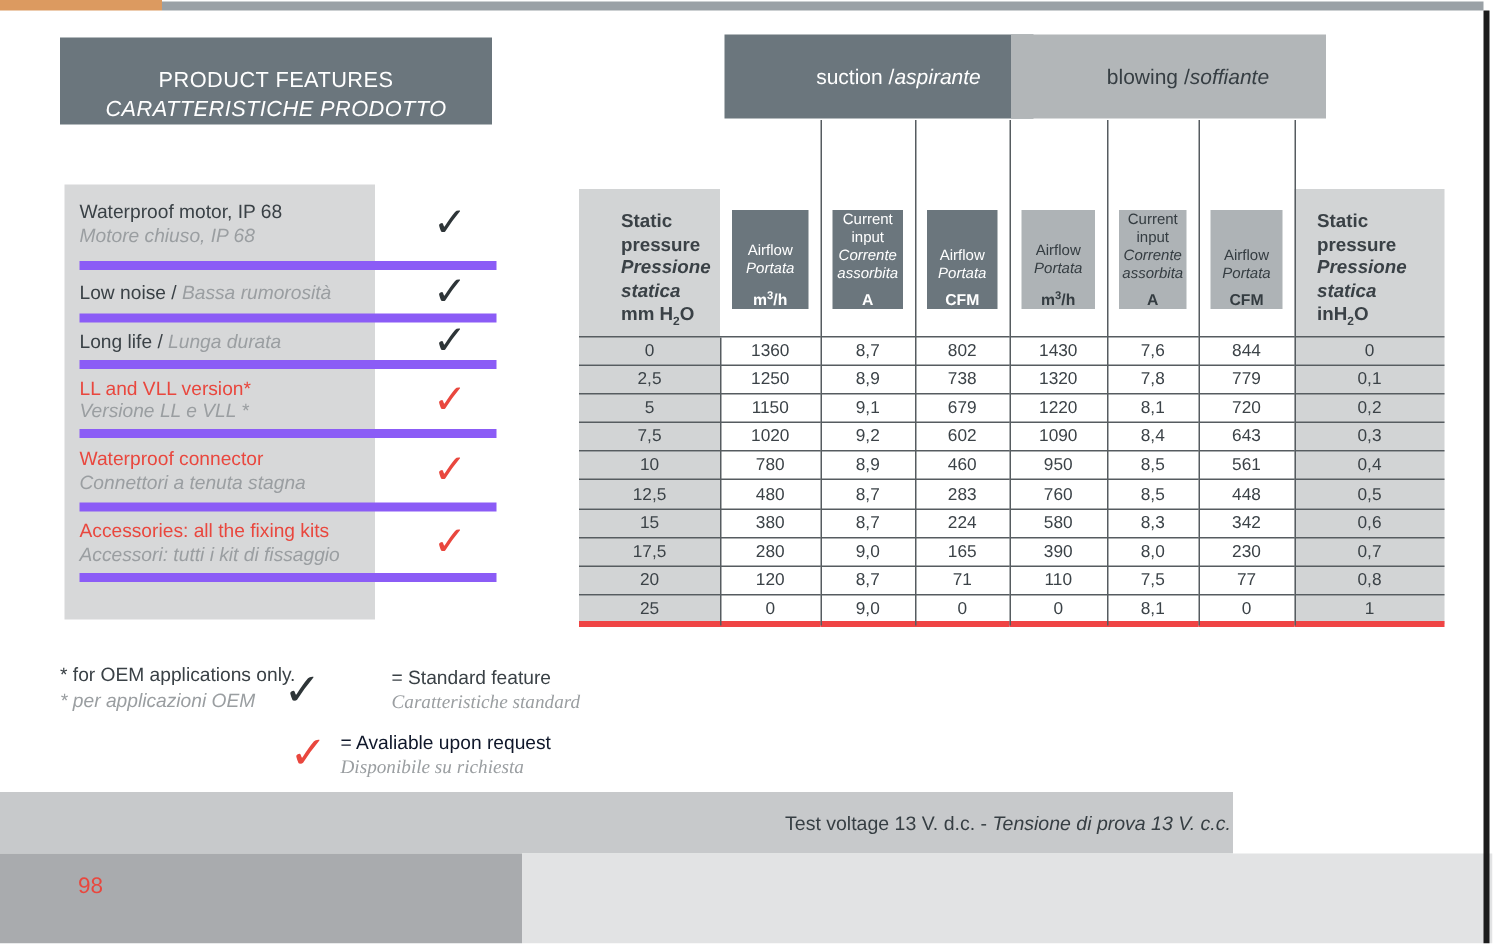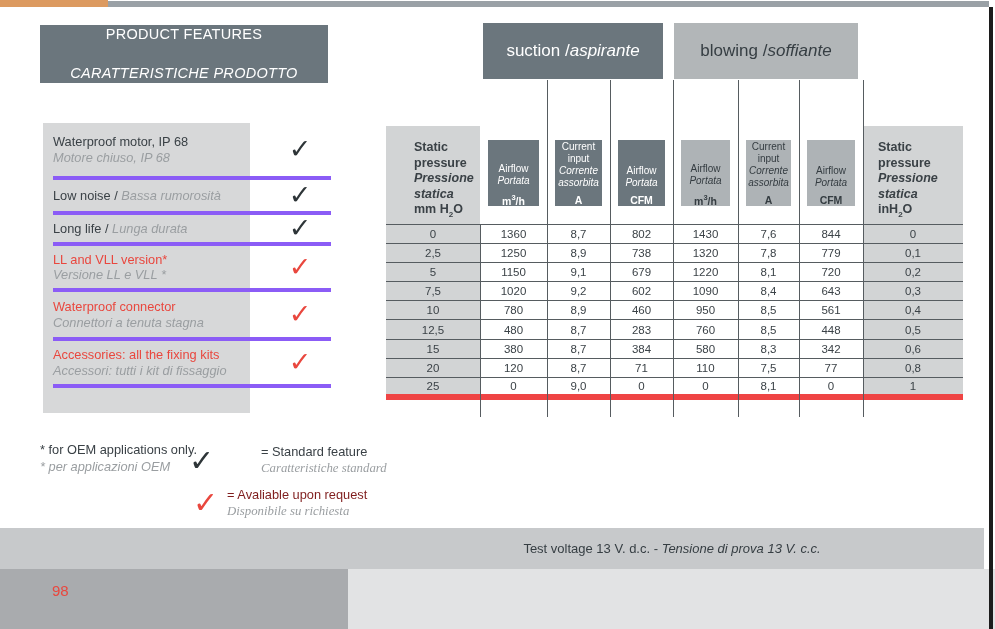--- a/index.html
+++ b/index.html
@@ -6,34 +6,34 @@
   body{font-family:"Liberation Sans", sans-serif; background:#ffffff;}
   #canvas{position:relative;width:995px;height:629px;background:#ffffff;overflow:hidden;}
 
   
   .top-orange{position:absolute;left:0;top:0;width:108px;height:7px;background:#dc9a60;}
   .top-gray{position:absolute;left:108px;top:1px;width:881px;height:6px;background:#9aa1a6;}
   .right-border{position:absolute;left:989px;top:7px;width:4px;height:622px;background:#1c1c1c;z-index:9;}
 
   
   .title-box{position:absolute;left:40px;top:25px;width:288px;height:58px;background:#6b767d;
-    color:#ffffff;display:flex;flex-direction:column;align-items:center;justify-content:space-between;
+    color:#ffffff;display:flex;flex-direction:column;align-items:center;justify-content:flex-end;
     font-size:14.5px;line-height:19px;letter-spacing:.3px;}
   .title-it{font-style:italic;}
 
   
-  .mode-box{position:absolute;top:23px;height:56px;display:flex;align-items:center;justify-content:center;font-size:17px;}
+  .mode-box{position:absolute;top:23px;height:56px;display:flex;align-items:center;justify-content:center;font-size:14px;padding-left:26px;}
   .mode-suction{left:483px;width:180px;background:#6b767d;color:#ffffff;}
   .mode-blowing{left:674px;width:184px;background:#b2b6b8;color:#363e43;}
   .mode-it{font-style:italic;}
 
   
   .features-bg{position:absolute;left:43px;top:123px;width:207px;height:290px;background:#d7d8d9;}
   .features-rows{position:absolute;left:53px;top:123px;width:278px;}
-  .frow{display:flex;align-items:center;border-bottom:4px solid #8b5cf6;box-sizing:border-box;}
+  .frow{display:flex;align-items:center;border-bottom:6px solid #8b5cf6;box-sizing:border-box;}
   .fr-0{height:57px;}.fr-1{height:35px;}.fr-2{height:31px;}.fr-3{height:46px;}.fr-4{height:49px;}.fr-5{height:47px;}
   .ftext{flex:1 1 auto;font-size:12.8px;line-height:15.5px;color:#3a4146;}
   .fen-red{color:#e9473e;}
   .fit{font-style:italic;color:#9a9ea1;}
   .fcheck{flex:0 0 62px;text-align:center;font-size:27px;color:#2e3538;line-height:1;}
   .fcheck.red{color:#e9473e;}
 
   
   .vline{position:absolute;top:80px;width:1px;height:337px;background:#565c60;z-index:3;}
   .vline-short{position:absolute;top:225px;width:1px;height:192px;background:#565c60;z-index:3;}
@@ -49,37 +49,37 @@
   .hst sub{font-size:8px;}
   .inner-box{margin:14px 8px 0 8px;height:66px;display:flex;flex-direction:column;align-items:center;justify-content:flex-end;
     font-size:10px;line-height:12px;text-align:center;}
   .inner-dark{background:#6b767d;color:#ffffff;}
   .inner-light{background:#aeb3b6;color:#343c41;}
   .inner-box .it{font-style:italic;}
   .inner-box .unit{margin-top:5px;font-weight:bold;font-size:10.5px;}
   .inner-box .unit sup{font-size:7.5px;}
   tr.data{height:19.2px;}
   tr.data td{border-top:1px solid #565c60;text-align:center;font-size:11.5px;color:#3b4247;}
-  tr.data:last-child td{border-bottom:6px solid #ef4444;}
+  tr.data:last-child td{border-bottom:4px solid #ef4444;}
   td.shade{background:#d2d4d5;}
 
   
   .fn-oem{position:absolute;left:40px;top:441px;font-size:12.8px;line-height:17px;color:#3a4146;}
   .fn-oem .fit{display:block;}
   .legend-check{position:absolute;font-size:30px;line-height:1;}
   .legend-check.black{left:189px;top:446px;color:#2e3538;}
   .legend-check.red{left:193px;top:488px;color:#e9473e;}
   .legend-text{position:absolute;left:227px;font-size:12.8px;line-height:16px;color:#3a4146;}
   .legend-text.std{top:444px;margin-left:34px;}
   .legend-text.req{top:487px;}
-  .legend-text .red{color:#7f1d1d;}
+  .legend-text .red{color:#0f172a;}
   .legend-text .fit{display:block;font-family:Liberation Serif, serif;}
 
   
-  .tv-bar{position:absolute;left:0;top:528px;width:984px;height:41px;background:#c7c9cb;}
+  .tv-bar{position:absolute;left:0;top:528px;width:822px;height:41px;background:#c7c9cb;}
   .tv-text{margin-left:349px;width:646px;text-align:center;line-height:41px;font-size:13px;color:#363e43;}
   .tv-text .it{font-style:italic;}
   .bottom-left{position:absolute;left:0;top:569px;width:348px;height:60px;background:#a9abae;}
   .page-num{position:absolute;left:52px;top:13px;color:#e9473e;font-size:15px;}
   .bottom-right{position:absolute;left:348px;top:569px;width:647px;height:60px;background:#e2e3e4;}
 </style>
 </head>
 <body>
 
 <div id="canvas">
@@ -287,25 +287,35 @@
           <td>283</td>
           <td>760</td>
           <td>8,5</td>
           <td>448</td>
           <td class="shade">0,5</td>
         </tr>
         <tr class="data">
           <td class="shade">15</td>
           <td>380</td>
           <td>8,7</td>
-          <td>384</td>
+          <td>224</td>
           <td>580</td>
           <td>8,3</td>
           <td>342</td>
           <td class="shade">0,6</td>
+        </tr>
+        <tr class="data">
+          <td class="shade">17,5</td>
+          <td>280</td>
+          <td>9,0</td>
+          <td>165</td>
+          <td>390</td>
+          <td>8,0</td>
+          <td>230</td>
+          <td class="shade">0,7</td>
         </tr>
         <tr class="data">
           <td class="shade">20</td>
           <td>120</td>
           <td>8,7</td>
           <td>71</td>
           <td>110</td>
           <td>7,5</td>
           <td>77</td>
           <td class="shade">0,8</td>

